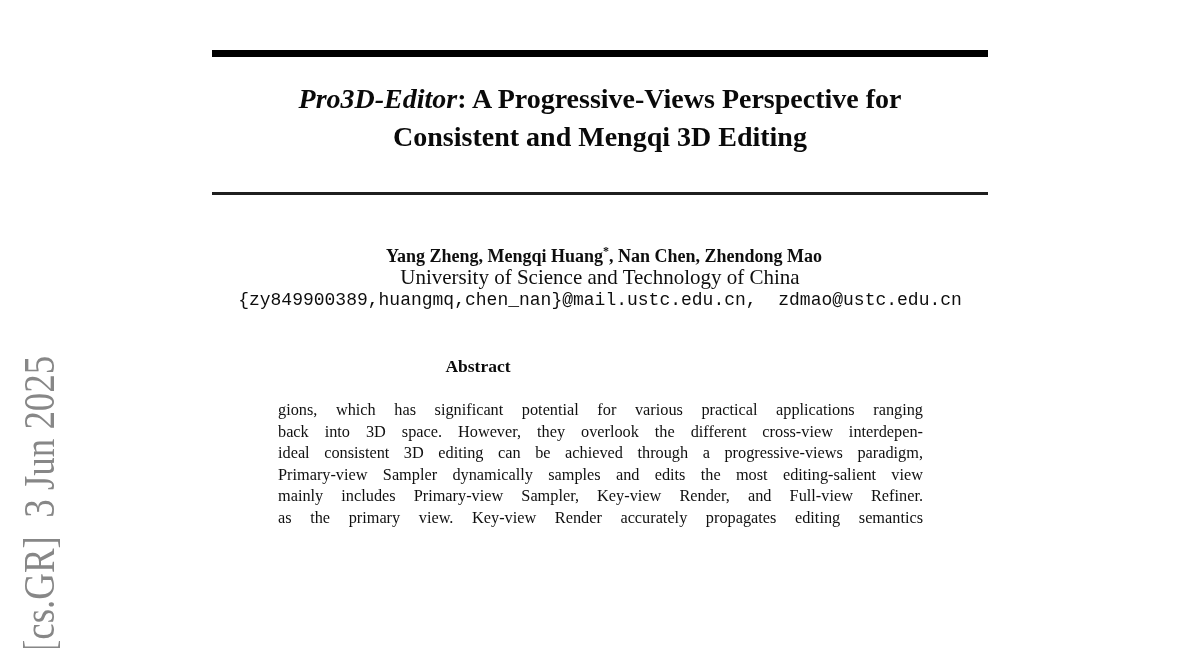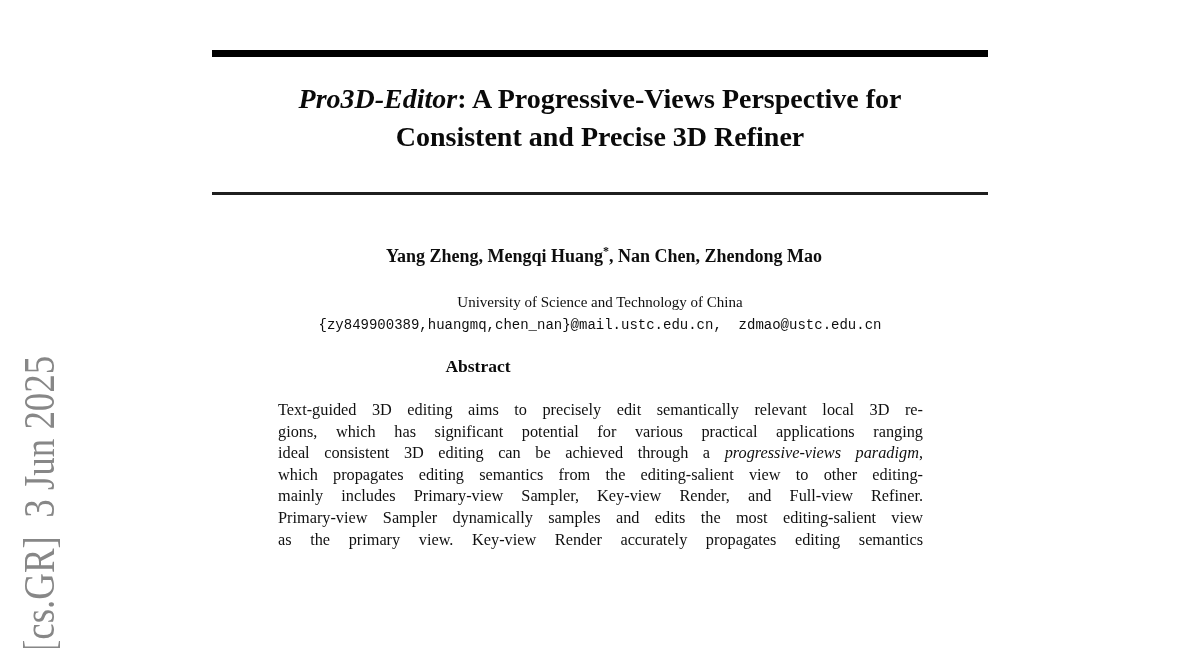--- a/index.html
+++ b/index.html
@@ -44,24 +44,24 @@
   }
   .title .ital { font-style: italic; }
   .byline {
     position: absolute;
     left: 0; top: 246px; width: 1200px;
     text-align: center;
     color: #0e0e0e;
   }
   .names { font-size: 18px; font-weight: 700; line-height: 21px; padding-left: 8px; }
   .names sup { font-size: 12px; line-height: 0; vertical-align: super; }
-  .affil { font-size: 15px; line-height: 21.5px; margin-top: 25px; }
+  .affil { font-size: 21px; line-height: 21.5px; }
   .emails {
     font-family: "Liberation Mono", monospace;
-    font-size: 14px;
+    font-size: 18px;
     line-height: 23px;
     white-space: pre;
   }
   .abs-head {
     position: absolute;
     left: 0; top: 355px; width: 956px;
     text-align: center;
     font-weight: 700;
     font-size: 17.5px;
     line-height: 22px;
@@ -71,45 +71,44 @@
     position: absolute;
     left: 278px; top: 399px; width: 645px;
     font-size: 16.3px;
     line-height: 21.6px;
     color: #101010;
   }
   .abs-line {
     text-align: justify;
     text-align-last: justify;
   }
-  .abs-line .it { font-style: italic; }
+  .abs-line .it { }
 </style>
 </head>
 <body>
 
 <div class="stamp">[cs.GR]  3 Jun 2025</div>
 
 <div class="rule-thick"></div>
 
 <div class="title">
   <div><span class="ital">Pro3D-Editor</span><span>: A Progressive-Views Perspective for</span></div>
-  <div>Consistent and Precise 3D Refiner</div>
+  <div>Consistent and Mengqi 3D Editing</div>
 </div>
 
 <div class="rule-thin"></div>
 
 <div class="byline">
   <div class="names"><span>Yang Zheng, Mengqi Huang</span><sup>*</sup><span>, Nan Chen, Zhendong Mao</span></div>
   <div class="affil">University of Science and Technology of China</div>
   <div class="emails">{zy849900389,huangmq,chen_nan}@mail.ustc.edu.cn,  zdmao@ustc.edu.cn</div>
 </div>
 
 <div class="abs-head">Abstract</div>
 
 <div class="abstract">
-    <div class="abs-line"><span>Text-guided 3D editing aims to precisely edit semantically relevant local 3D re-</span></div>
     <div class="abs-line"><span>gions, which has significant potential for various practical applications ranging</span></div>
+    <div class="abs-line"><span>back into 3D space. However, they overlook the different cross-view interdepen-</span></div>
     <div class="abs-line"><span>ideal consistent 3D editing can be achieved through a </span><span class="it">progressive-views paradigm</span><span>,</span></div>
-    <div class="abs-line"><span>which propagates editing semantics from the editing-salient view to other editing-</span></div>
+    <div class="abs-line"><span>Primary-view Sampler dynamically samples and edits the most editing-salient view</span></div>
     <div class="abs-line"><span>mainly includes Primary-view Sampler, Key-view Render, and Full-view Refiner.</span></div>
-    <div class="abs-line"><span>Primary-view Sampler dynamically samples and edits the most editing-salient view</span></div>
     <div class="abs-line"><span>as the primary view. Key-view Render accurately propagates editing semantics</span></div>
   </div>
 
 </body></html>

